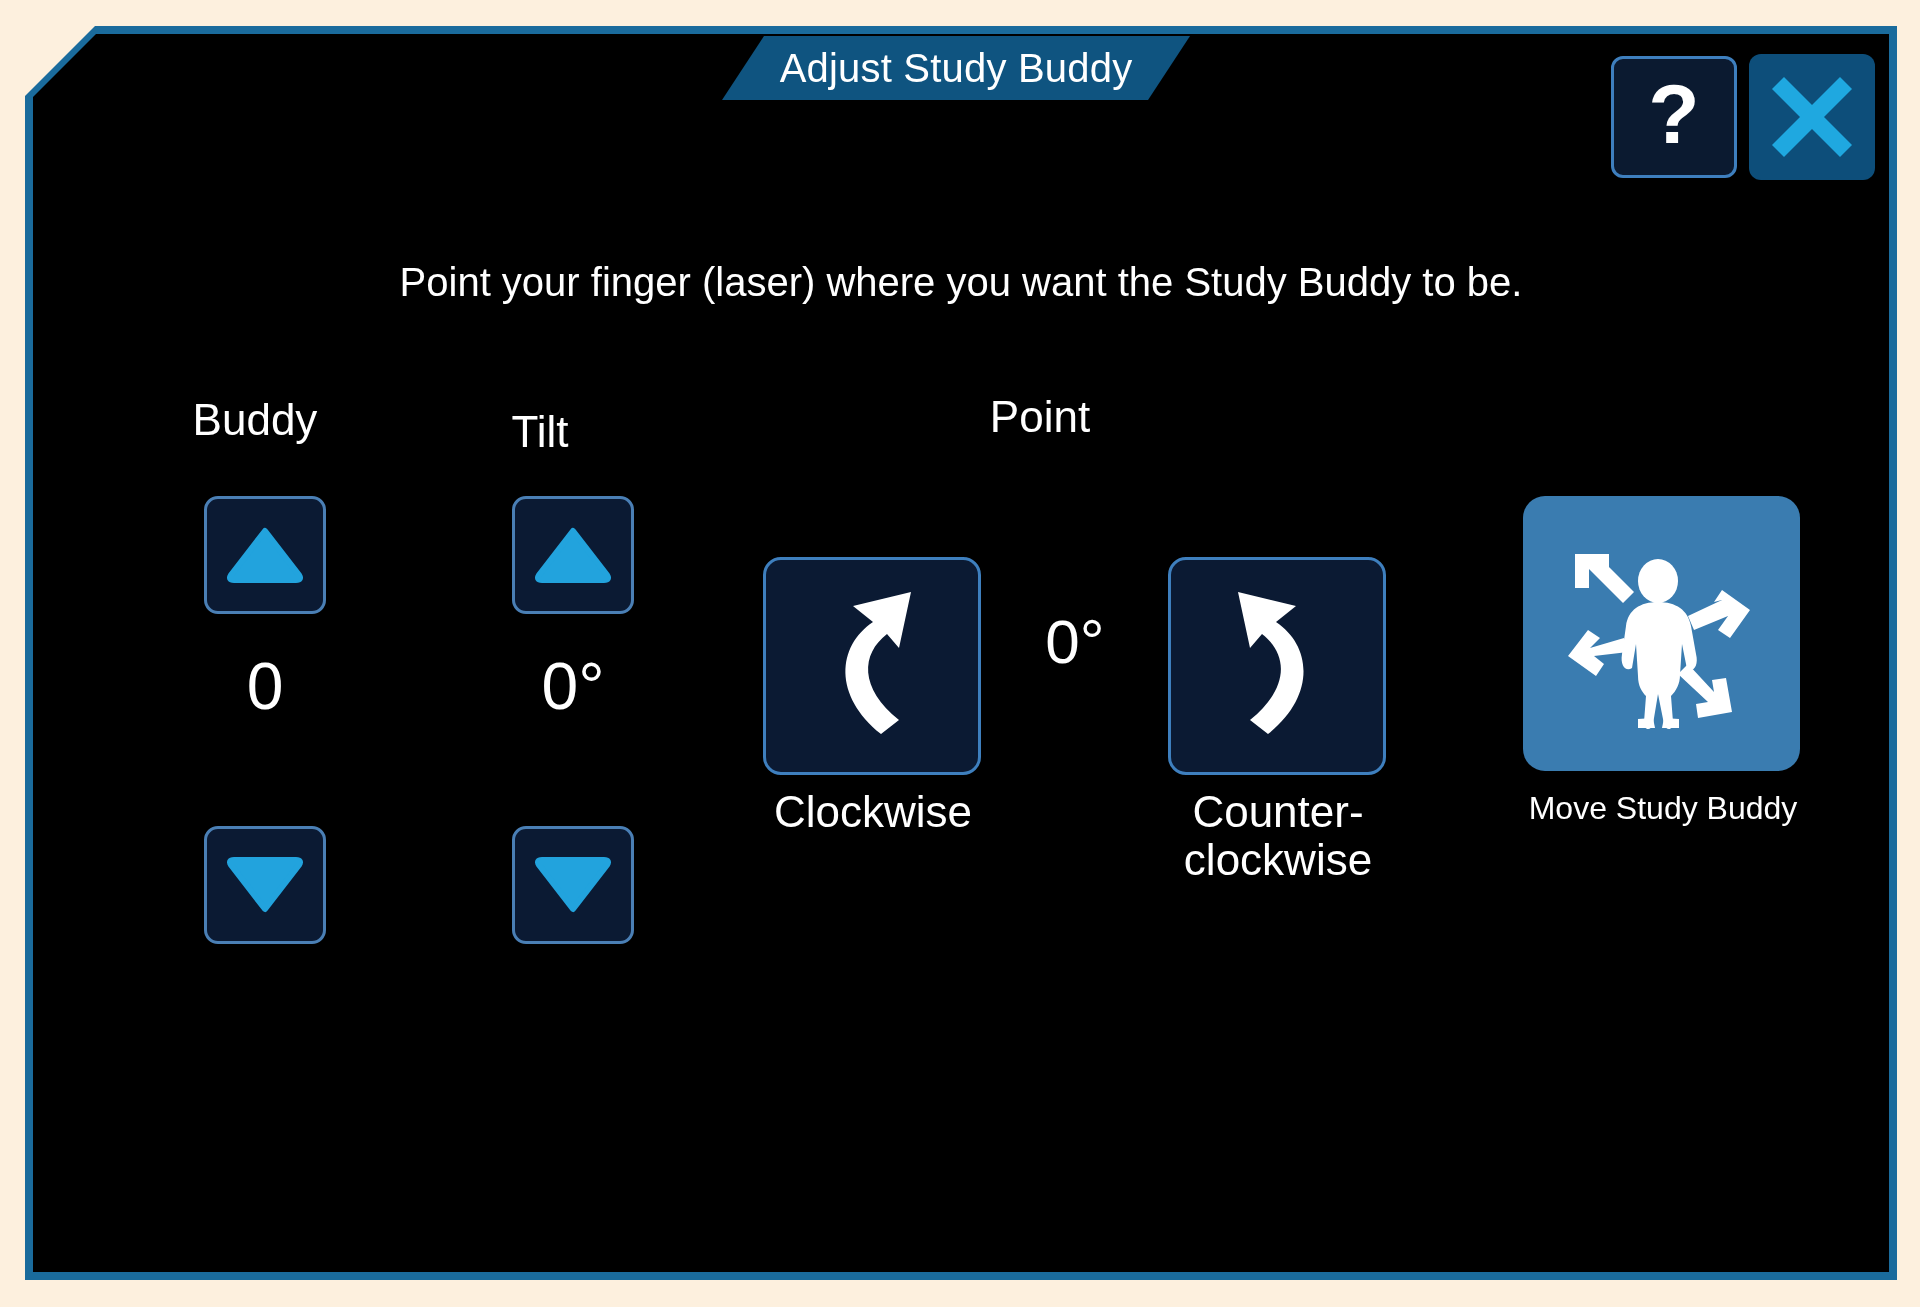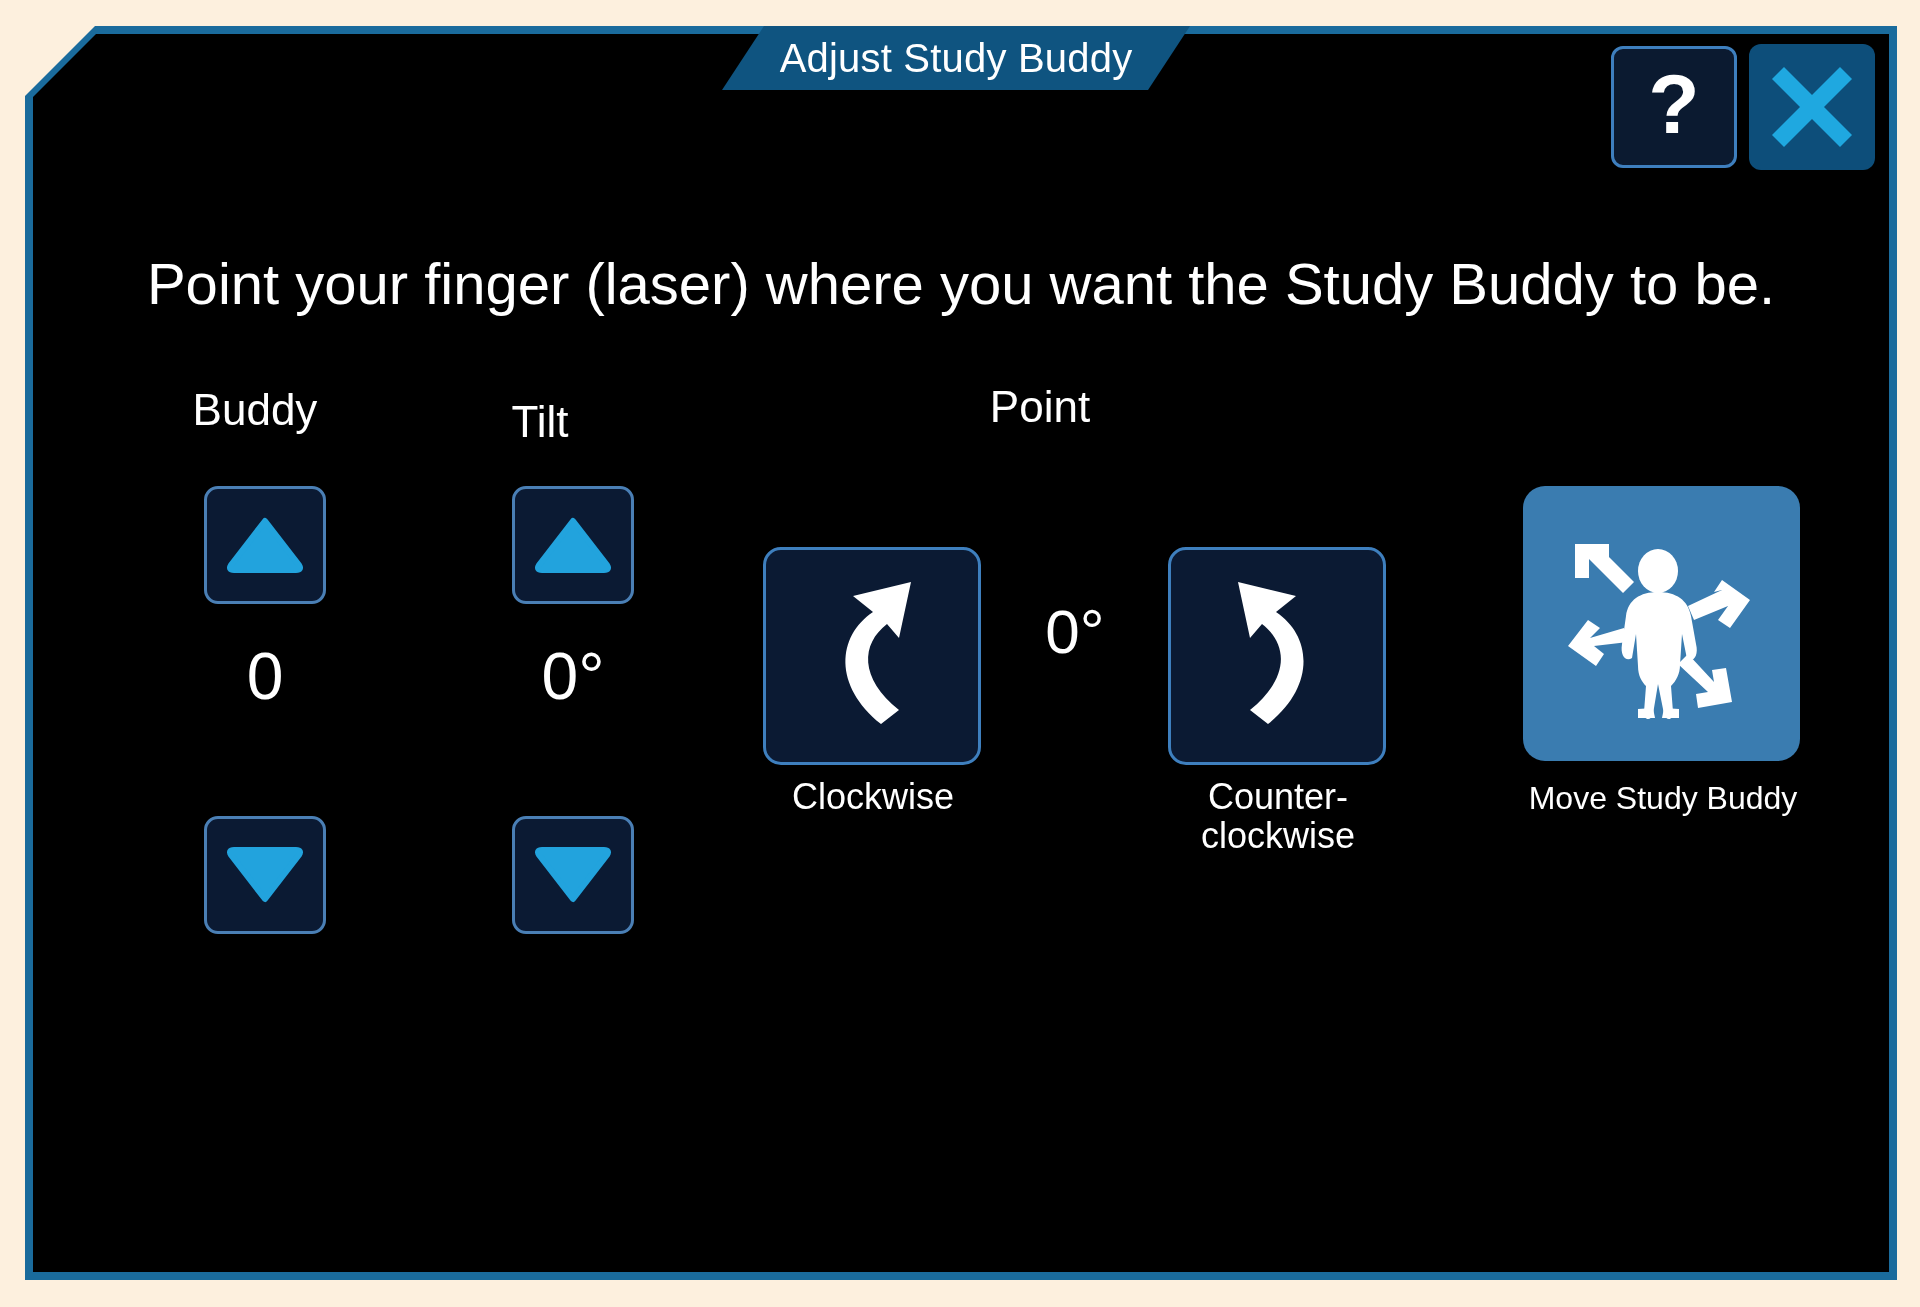--- a/index.html
+++ b/index.html
@@ -36,21 +36,21 @@
     width: 1856px;
     height: 1238px;
     background: #000000;
     -webkit-clip-path: polygon(0 63px, 63px 0, 100% 0, 100% 100%, 0 100%);
     clip-path: polygon(0 63px, 63px 0, 100% 0, 100% 100%, 0 100%);
   }
 
   .dialog-content {
     position: absolute;
     left: 25px;
-    top: 18px;
+    top: 28px;
     width: 1872px;
     height: 1254px;
     z-index: 3;
   }
 
   
   .titlebar {
     position: absolute;
     left: 697px;
     top: 8px;
@@ -114,21 +114,21 @@
   .close-btn svg { display: block; }
 
   
   .instruction {
     position: absolute;
     left: 0;
     right: 0;
     top: 232px;
     text-align: center;
     color: #ffffff;
-    font-size: 58px;
+    font-size: 40px;
     z-index: 4;
   }
 
   
   .col-label {
     position: absolute;
     color: #ffffff;
     font-size: 44px;
     text-align: center;
     z-index: 4;
@@ -182,21 +182,21 @@
     justify-content: center;
     z-index: 4;
     cursor: pointer;
   }
   #rotate-cw  { left: 738px; top: 529px; }
   #rotate-ccw { left: 1143px; top: 529px; }
 
   .rot-label {
     position: absolute;
     color: #ffffff;
-    font-size: 36px;
+    font-size: 44px;
     text-align: center;
     line-height: 1.08;
     z-index: 4;
   }
   #rotate-cw-label  { left: 688px; top: 760px; width: 320px; }
   #rotate-ccw-label { left: 1093px; top: 760px; width: 320px; }
 
   #rotate-value {
     position: absolute;
     left: 960px;

